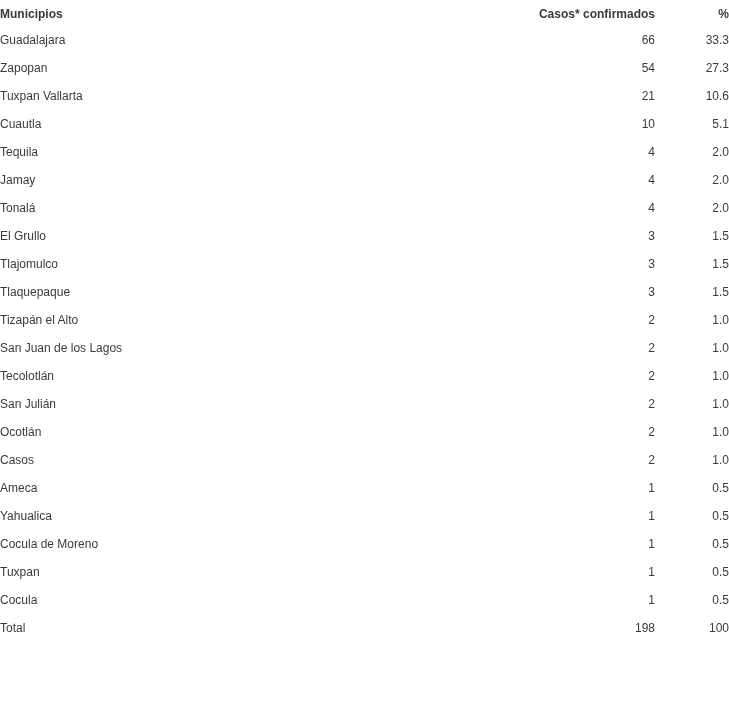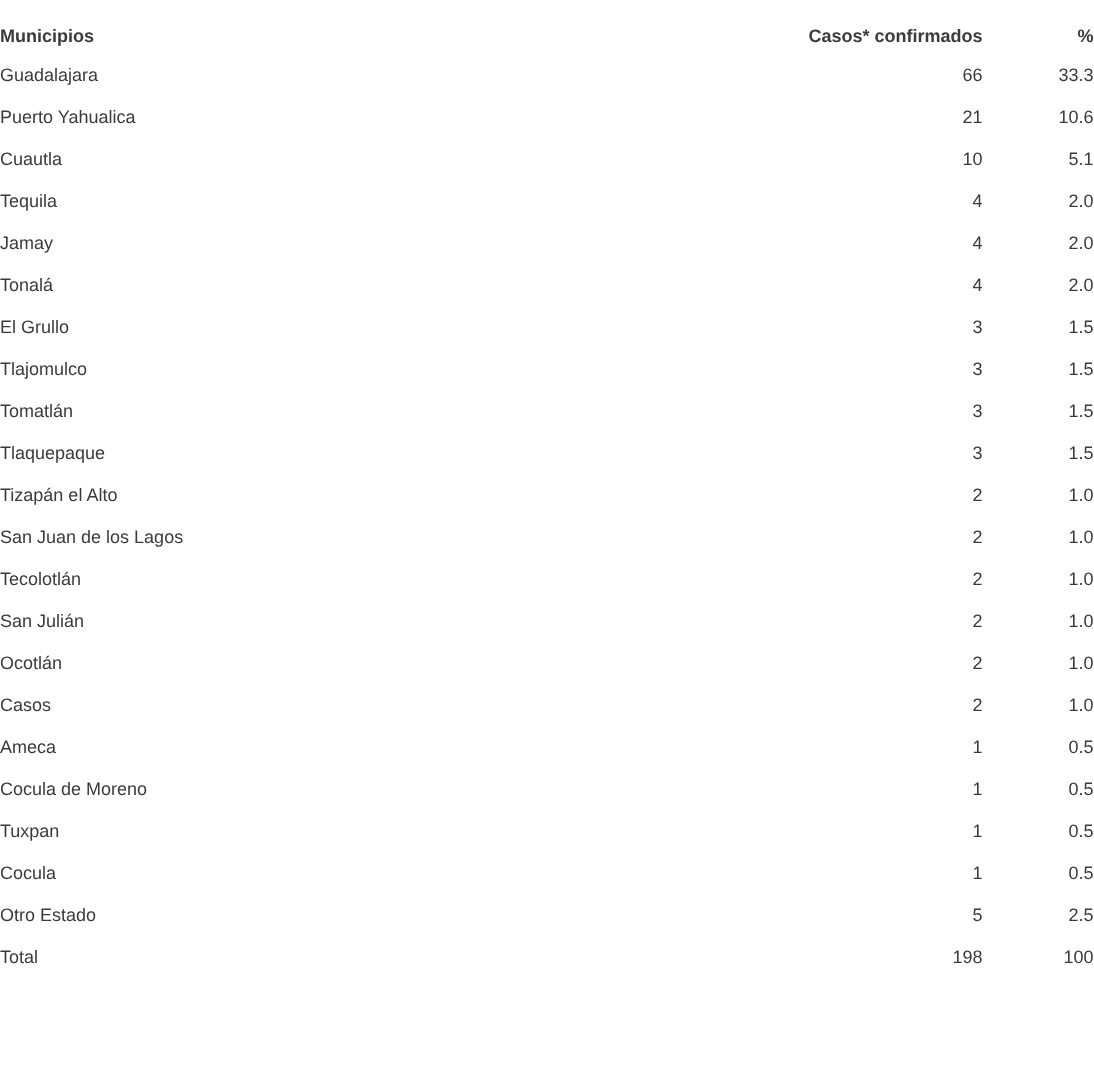--- a/index.html
+++ b/index.html
@@ -8,21 +8,21 @@
     background: #ffffff;
   }
   .page {
     width: 729px;
     height: 727px;
     background: #ffffff;
     overflow: hidden;
     font-family: "Liberation Sans", "DejaVu Sans", sans-serif;
     color: #3b3b3b;
     box-sizing: border-box;
-    padding-top: 12px;
+    padding-top: 2px;
   }
   table.data-table {
     width: 100%;
     border-collapse: collapse;
     table-layout: fixed;
     font-size: 12px;
     line-height: 1;
   }
   table.data-table th,
   table.data-table td {
@@ -69,21 +69,26 @@
       </tr>
     </thead>
     <tbody id="table-body">
 
     <tr>
           <td class="cell-municipio">Guadalajara</td>
           <td class="cell-casos">66</td>
           <td class="cell-pct">33.3</td>
         </tr>
         <tr>
-          <td class="cell-municipio">Puerto Yahualica</td>
+          <td class="cell-municipio">Zapopan</td>
+          <td class="cell-casos">54</td>
+          <td class="cell-pct">27.3</td>
+        </tr>
+        <tr>
+          <td class="cell-municipio">Tuxpan Vallarta</td>
           <td class="cell-casos">21</td>
           <td class="cell-pct">10.6</td>
         </tr>
         <tr>
           <td class="cell-municipio">Cuautla</td>
           <td class="cell-casos">10</td>
           <td class="cell-pct">5.1</td>
         </tr>
         <tr>
           <td class="cell-municipio">Tequila</td>
@@ -100,25 +105,20 @@
           <td class="cell-casos">4</td>
           <td class="cell-pct">2.0</td>
         </tr>
         <tr>
           <td class="cell-municipio">El Grullo</td>
           <td class="cell-casos">3</td>
           <td class="cell-pct">1.5</td>
         </tr>
         <tr>
           <td class="cell-municipio">Tlajomulco</td>
-          <td class="cell-casos">3</td>
-          <td class="cell-pct">1.5</td>
-        </tr>
-        <tr>
-          <td class="cell-municipio">Tomatlán</td>
           <td class="cell-casos">3</td>
           <td class="cell-pct">1.5</td>
         </tr>
         <tr>
           <td class="cell-municipio">Tlaquepaque</td>
           <td class="cell-casos">3</td>
           <td class="cell-pct">1.5</td>
         </tr>
         <tr>
           <td class="cell-municipio">Tizapán el Alto</td>
@@ -149,39 +149,39 @@
           <td class="cell-municipio">Casos</td>
           <td class="cell-casos">2</td>
           <td class="cell-pct">1.0</td>
         </tr>
         <tr>
           <td class="cell-municipio">Ameca</td>
           <td class="cell-casos">1</td>
           <td class="cell-pct">0.5</td>
         </tr>
         <tr>
+          <td class="cell-municipio">Yahualica</td>
+          <td class="cell-casos">1</td>
+          <td class="cell-pct">0.5</td>
+        </tr>
+        <tr>
           <td class="cell-municipio">Cocula de Moreno</td>
           <td class="cell-casos">1</td>
           <td class="cell-pct">0.5</td>
         </tr>
         <tr>
           <td class="cell-municipio">Tuxpan</td>
           <td class="cell-casos">1</td>
           <td class="cell-pct">0.5</td>
         </tr>
         <tr>
           <td class="cell-municipio">Cocula</td>
           <td class="cell-casos">1</td>
           <td class="cell-pct">0.5</td>
         </tr>
         <tr>
-          <td class="cell-municipio">Otro Estado</td>
-          <td class="cell-casos">5</td>
-          <td class="cell-pct">2.5</td>
-        </tr>
-        <tr>
           <td class="cell-municipio">Total</td>
           <td class="cell-casos">198</td>
           <td class="cell-pct">100</td>
         </tr>
       </tbody>
   </table>
 </div>
 
 </body></html>

